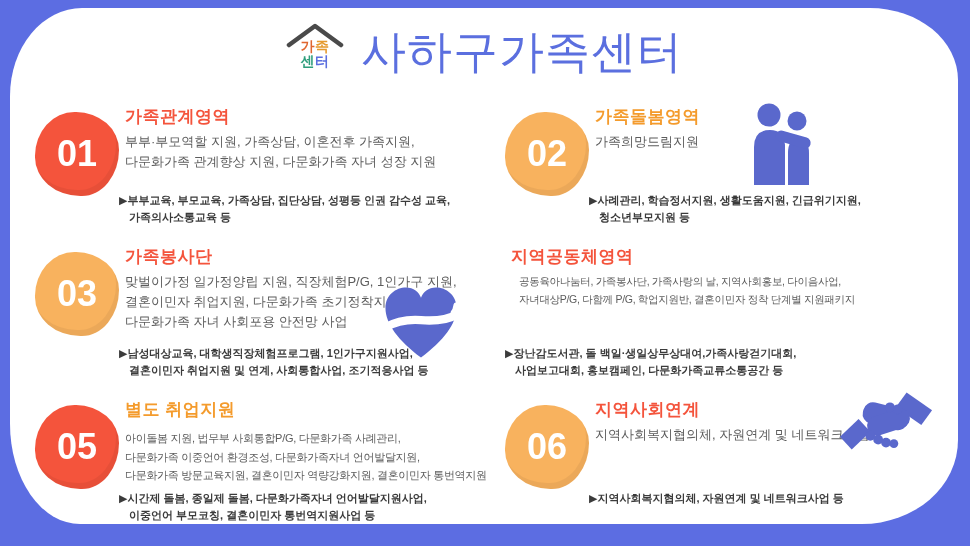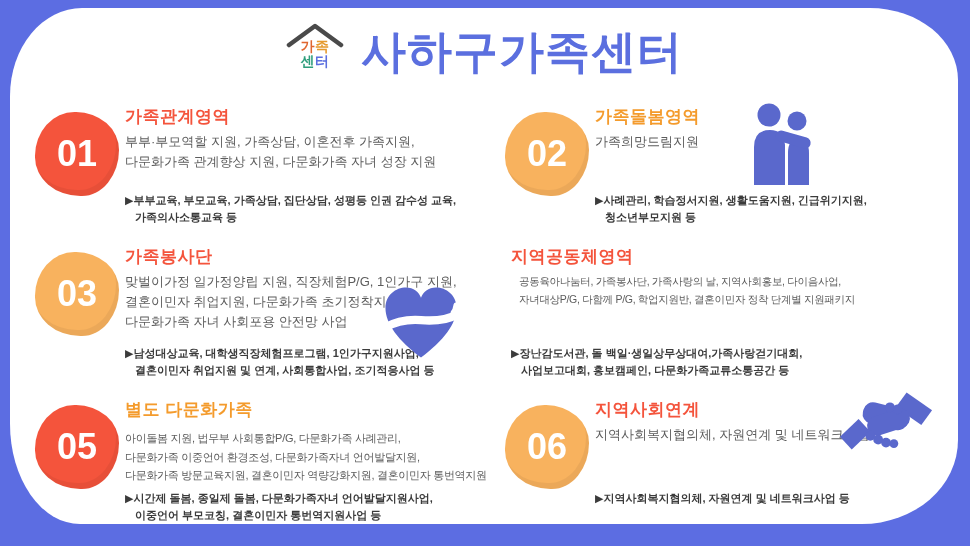--- a/index.html
+++ b/index.html
@@ -12,21 +12,21 @@
   .card {
     position:absolute; left:10px; top:8px; width:948px; height:516px;
     background: var(--card-bg, #ffffff);
     border-radius: 72px 88px 96px 70px / 88px 72px 84px 100px;
   }
   .header { display:flex; justify-content:center; align-items:center; gap:16px; padding-top:14px; }
   .logo { position:relative; width:60px; height:60px; flex:0 0 60px; }
   .logo svg.roof { position:absolute; left:0; top:0; width:60px; height:26px; }
   .logo-text { position:absolute; left:0; top:17px; width:60px; text-align:center;
     font-weight:bold; font-size:14px; line-height:15px; letter-spacing:0.5px; }
-  .title { font-size:45px; font-weight:bold; color:var(--title-blue,#5b6fdf); letter-spacing:1px; }
+  .title { font-size:45px; font-weight:normal; color:var(--title-blue,#5b6fdf); letter-spacing:1px; }
 
   .item { position:absolute; display:flex; }
   .pos1 { left:25px;  top:97px;  width:466px; }
   .pos2 { left:495px; top:97px;  width:448px; }
   .pos3 { left:25px;  top:237px; width:466px; }
   .pos4 { left:495px; top:237px; width:448px; }
   .pos5 { left:25px;  top:390px; width:472px; }
   .pos6 { left:495px; top:390px; width:448px; }
 
   .blob {
@@ -42,21 +42,21 @@
   .content { flex:1; padding-left:6px; position:relative; }
   .head { font-size:17px; font-weight:bold; letter-spacing:0.5px; margin-bottom:4px; }
   .tone-red-text    { color: var(--red,#f4543c); }
   .tone-orange-text { color: var(--orange,#f49b2c); }
 
   .body { font-size:13px; color:var(--body-gray,#5c5c5c); line-height:1.55; white-space:nowrap; }
   .body.small  { font-size:11px;   letter-spacing:-0.3px; line-height:1.7;margin-top:8px; }
   .body.xsmall { font-size:10.5px; letter-spacing:-0.3px; line-height:1.75;margin-left:8px; }
 
   .bullet {
-    position:absolute; left:6px; top:87px;
+    position:absolute; left:0; top:87px;
     font-size:11px; font-weight:bold; color:var(--bullet-dark,#3b3b3b);
     line-height:1.5; white-space:nowrap;
   }
   .r2 .bullet { top:100px; }
   .r3 .bullet { top:92px; }
   .bullet .cont { padding-left:10px; }
 
   .icon { position:absolute; }
   .icon-people    { left:161px; top:-2px; width:64px;  height:82px; }
   .icon-heart     { left:259px; top:33px; width:86px;  height:88px; }
@@ -160,21 +160,21 @@
       <div class="bullet">
           <div>▶장난감도서관, 돌 백일·생일상무상대여,가족사랑걷기대회,</div>
           <div class="cont">사업보고대회, 홍보캠페인, 다문화가족교류소통공간 등</div>
         </div>
     </div>
   </section>
 
   <section class="item pos5 r3">
     <div class="blob tone-red">05</div>
     <div class="content">
-      <h3 class="head tone-orange-text">별도 다문화가족</h3>
+      <h3 class="head tone-orange-text">별도 취업지원</h3>
       <div class="body small">
           <div>아이돌봄 지원, 법무부 사회통합P/G, 다문화가족 사례관리,</div>
           <div class="cont">다문화가족 이중언어 환경조성,  다문화가족자녀 언어발달지원,</div>
           <div class="cont">다문화가족 방문교육지원, 결혼이민자 역량강화지원, 결혼이민자 통번역지원</div>
         </div>
       <div class="bullet">
           <div>▶시간제 돌봄, 종일제 돌봄, 다문화가족자녀 언어발달지원사업,</div>
           <div class="cont">이중언어 부모코칭, 결혼이민자 통번역지원사업 등</div>
         </div>
     </div>

